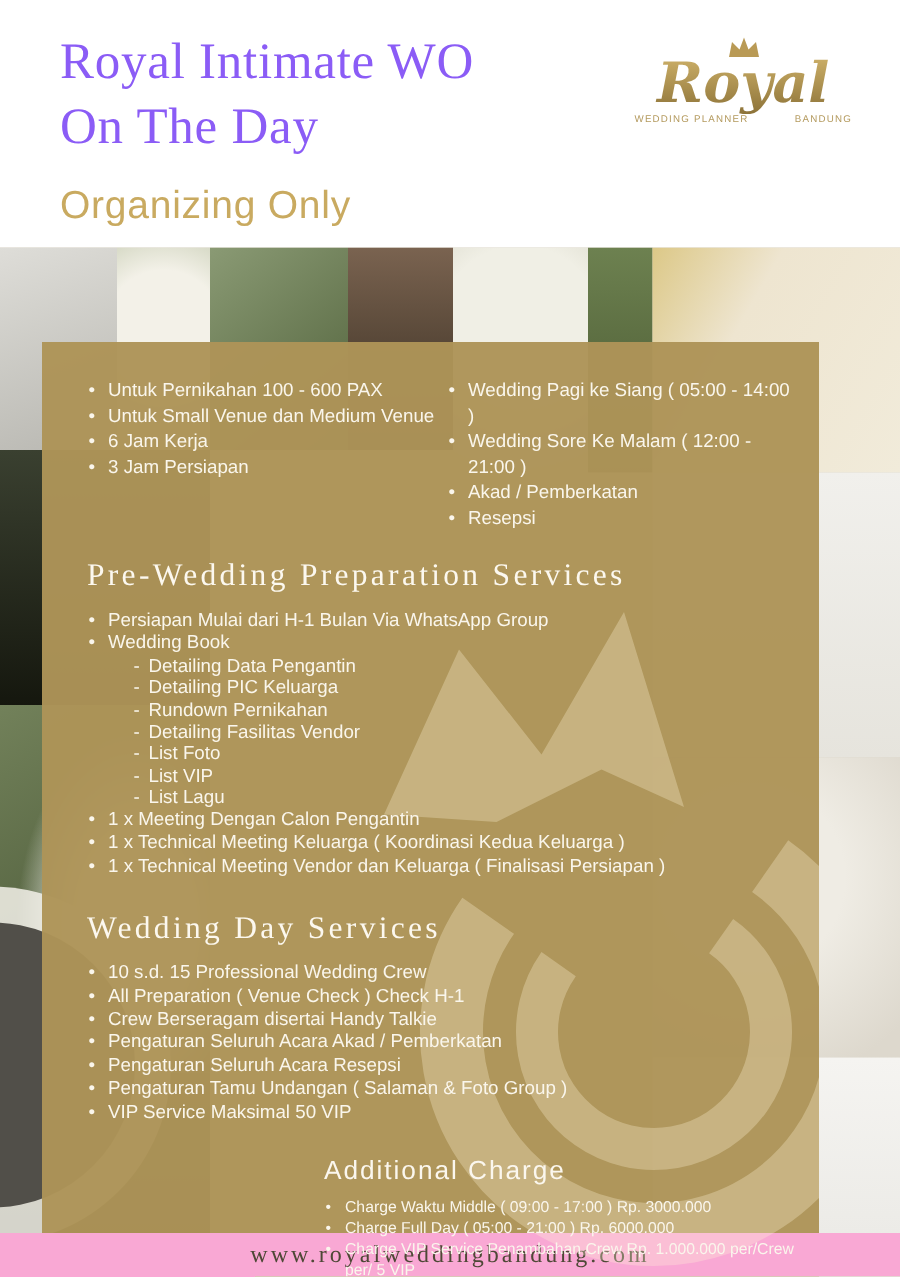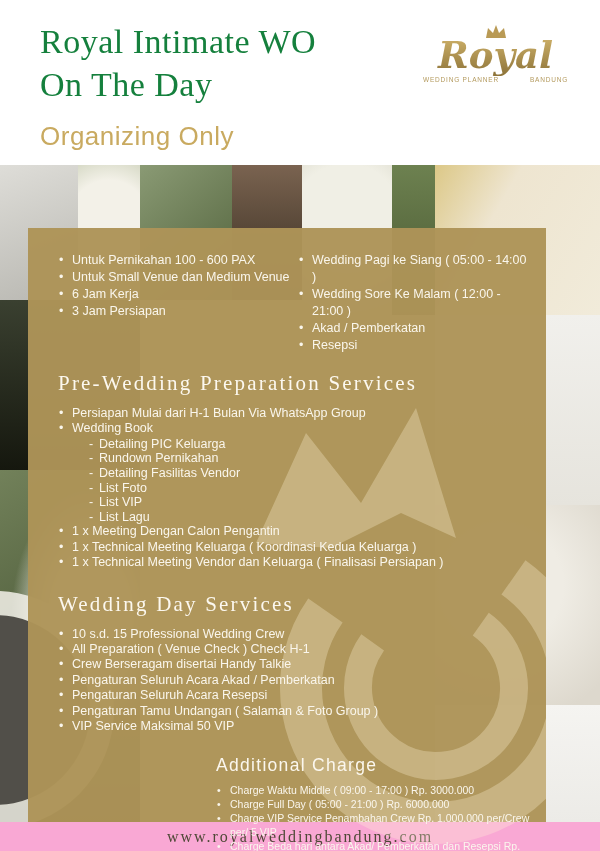--- a/index.html
+++ b/index.html
@@ -1,21 +1,21 @@
 <!DOCTYPE html>
 <html><head>
 <meta charset="utf-8">
 <style>
   html,body{margin:0;padding:0;background:#e8e8e8;}
   .page{position:relative;width:600px;height:851px;background:#ffffff;overflow:hidden;
         font-family:"Liberation Sans",sans-serif;margin:0 auto;}
 
   
   .header{position:absolute;left:40px;top:20px;width:560px;}
-  .title{font-family:"Liberation Serif",serif;font-weight:normal;color:#15803d;
+  .title{font-family:"Liberation Serif",serif;font-weight:normal;color:#8b5cf6;
          font-size:34px;line-height:43px;margin:0;letter-spacing:.5px;}
   .subtitle{margin-top:15px;font-size:26px;color:#c9aa60;letter-spacing:.5px;}
   .logo{position:absolute;right:32px;top:24px;width:145px;text-align:center;}
   .logo-crown{display:block;margin:0 auto -5px;}
   .logo-script{font-family:"DejaVu Serif",serif;font-style:italic;font-weight:bold;
          font-size:37px;line-height:42px;
          background:linear-gradient(#d2b56c,#8d7339);
          -webkit-background-clip:text;background-clip:text;color:transparent;}
   .logo-tagline{display:flex;justify-content:space-between;font-size:6.5px;
          letter-spacing:.8px;color:#b49a5e;margin-top:0;}
@@ -143,20 +143,21 @@
             <li><span>Akad / Pemberkatan</span></li>
             <li><span>Resepsi</span></li>
           </ul>
       </div>
 
       <div>
         <h2 class="sec-heading">Pre-Wedding Preparation Services</h2>
         <ul class="blist pre">
             <li><span>Persiapan Mulai dari H-1 Bulan Via WhatsApp Group</span></li>
             <li><span>Wedding Book</span><ul class="sublist">
+                <li>Detailing Data Pengantin</li>
                 <li>Detailing PIC Keluarga</li>
                 <li>Rundown Pernikahan</li>
                 <li>Detailing Fasilitas Vendor</li>
                 <li>List Foto</li>
                 <li>List VIP</li>
                 <li>List Lagu</li>
               </ul></li>
             <li><span>1 x Meeting Dengan Calon Pengantin</span></li>
             <li><span>1 x Technical Meeting Keluarga ( Koordinasi Kedua Keluarga )</span></li>
             <li><span>1 x Technical Meeting Vendor dan Keluarga ( Finalisasi Persiapan )</span></li>

